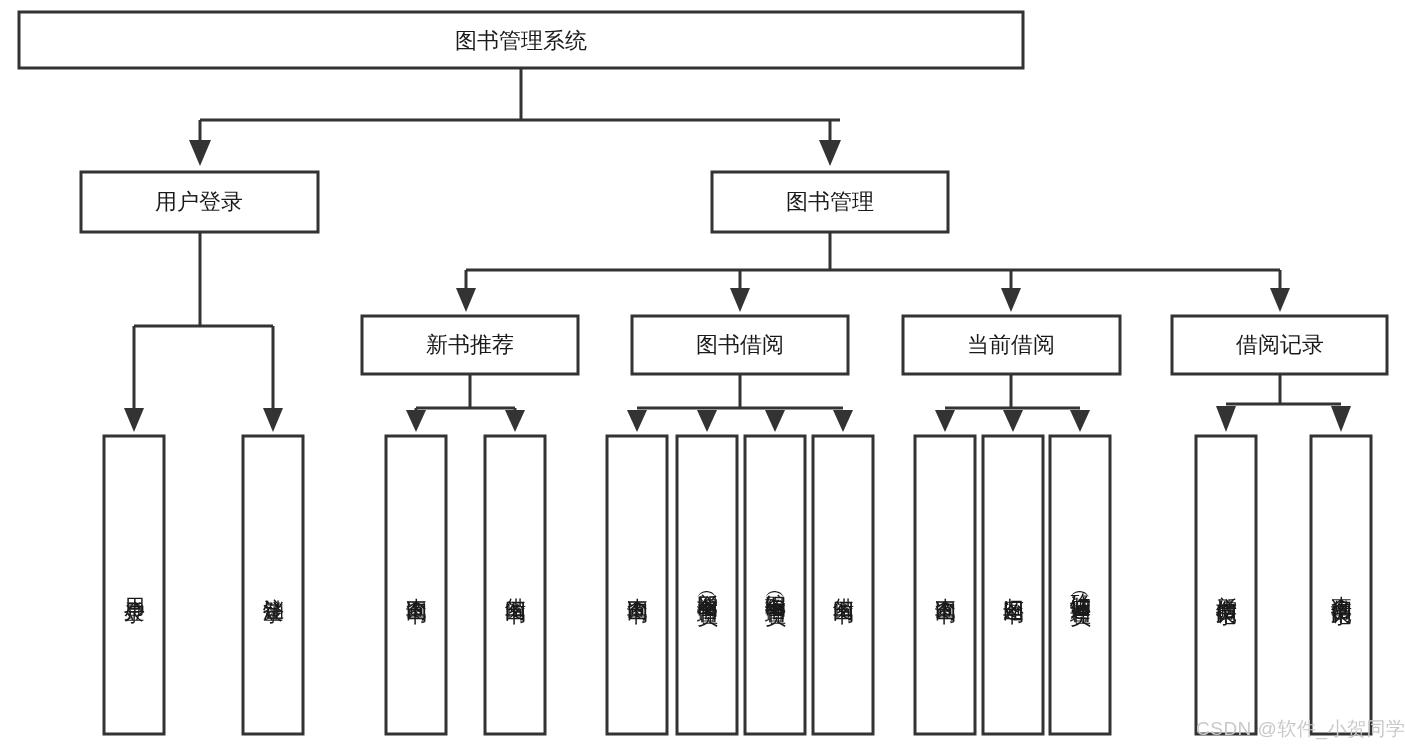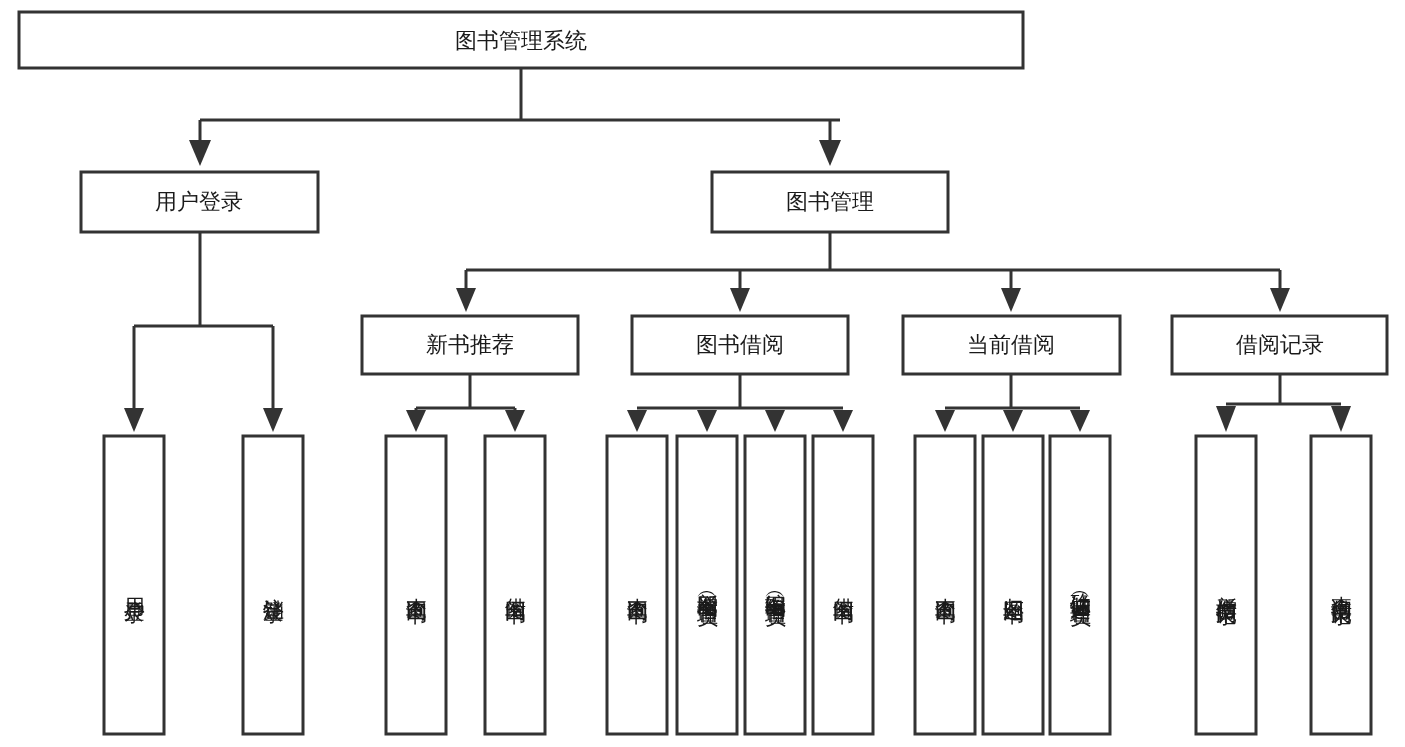--- a/index.html
+++ b/index.html
@@ -203,14 +203,15 @@
   <div class="leaf-label" style="left:607px;  top:436px; width:60px; height:298px;">查询图书</div>
   <div class="leaf-label" style="left:677px;  top:436px; width:60px; height:298px;">新增图书（管理员）</div>
   <div class="leaf-label" style="left:745px;  top:436px; width:60px; height:298px;">编辑图书（管理员）</div>
   <div class="leaf-label" style="left:813px;  top:436px; width:60px; height:298px;">借阅图书</div>
   <div class="leaf-label" style="left:915px;  top:436px; width:60px; height:298px;">查询图书</div>
   <div class="leaf-label" style="left:983px;  top:436px; width:60px; height:298px;">归还图书</div>
   <div class="leaf-label" style="left:1050px; top:436px; width:60px; height:298px;">确认归还（管理员）</div>
   <div class="leaf-label" style="left:1196px; top:436px; width:60px; height:298px;">新增借阅记录</div>
   <div class="leaf-label" style="left:1311px; top:436px; width:60px; height:298px;">查询借阅记录</div>
 
+  <div class="watermark" style="left:1196px; top:716px;">CSDN @软件_小贺同学</div>
 
 </div>
 
 </body></html>

